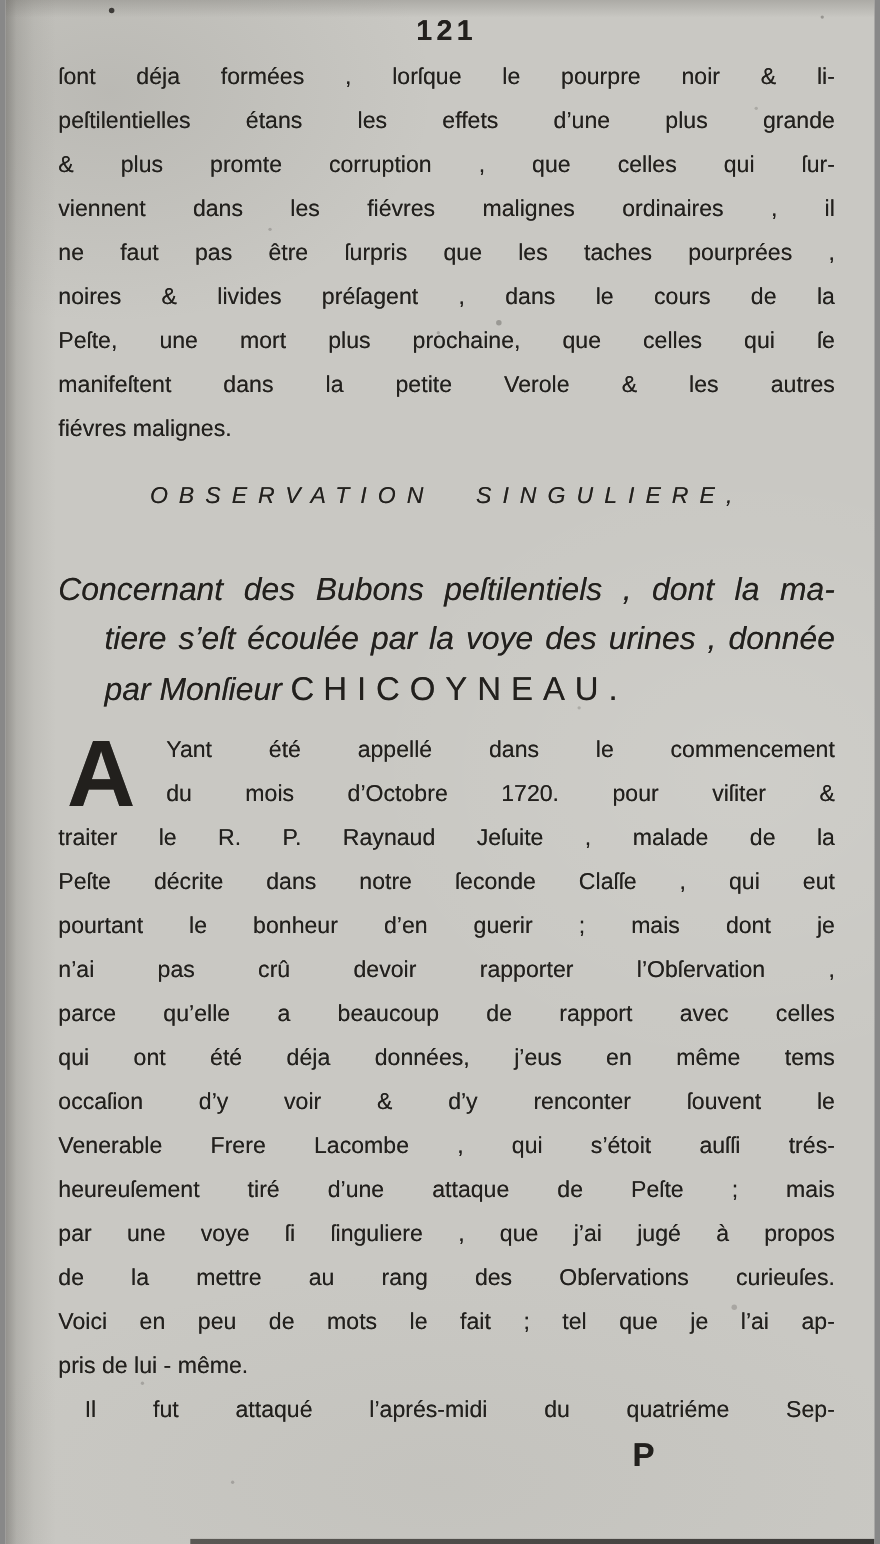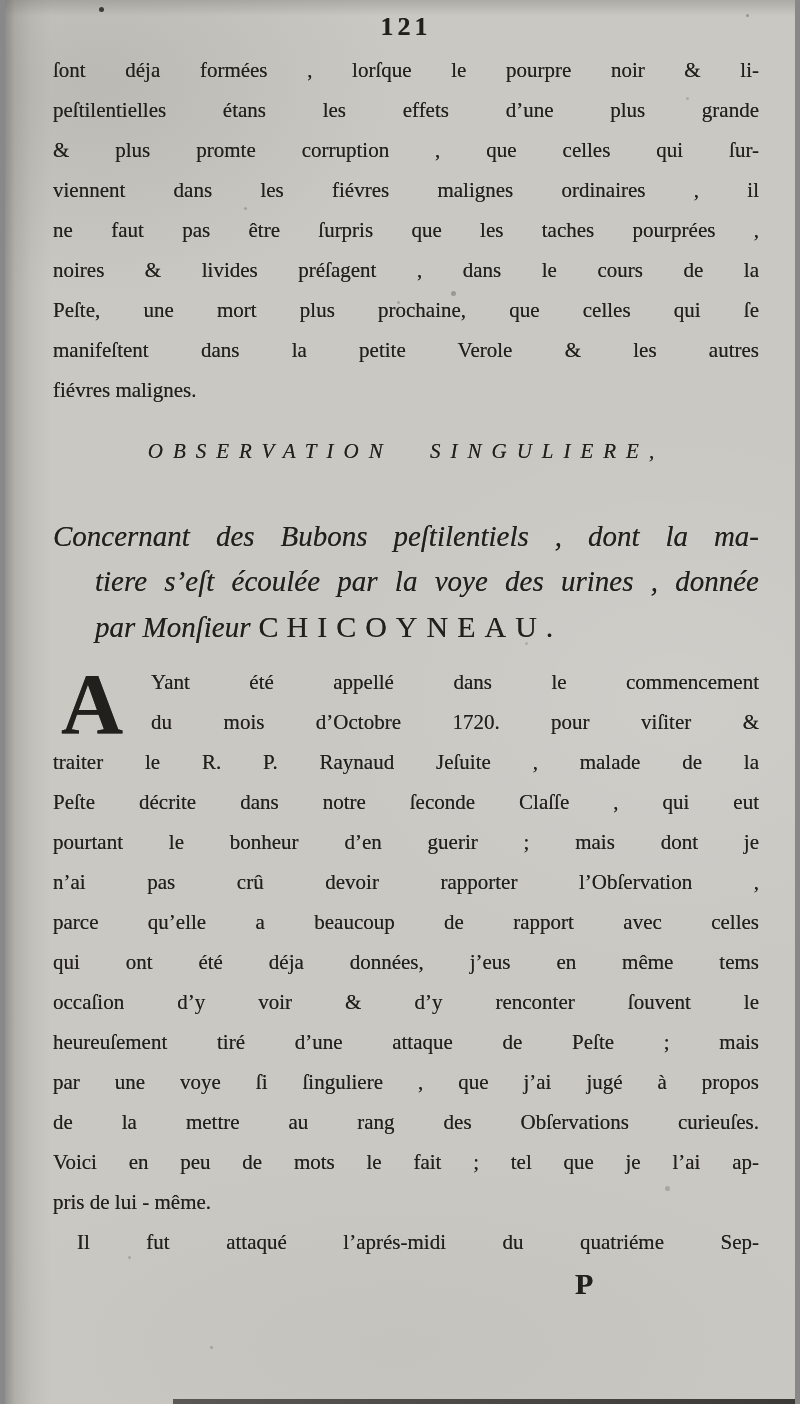--- a/index.html
+++ b/index.html
@@ -6,21 +6,21 @@
   .page{
     position:relative;
     width:790px;height:1404px;
     margin:0 auto;
     background-color:#c9c8c3;
     background-image:
       radial-gradient(ellipse 420px 300px at 12% 6%, rgba(120,118,112,0.18), transparent 70%),
       radial-gradient(ellipse 500px 400px at 85% 50%, rgba(255,255,252,0.10), transparent 70%),
       radial-gradient(ellipse 600px 260px at 50% 96%, rgba(150,148,142,0.10), transparent 75%);
     overflow:hidden;
-    font-family:Liberation Serif, serif;
+    font-family:Liberation Sans, sans-serif;
     color:#22201d;
   }
   
   .edge-left{
     position:absolute;left:0;top:0;bottom:0;width:48px;
     background:linear-gradient(to right,
       rgba(72,70,66,0.42) 0px,
       rgba(100,98,93,0.24) 10px,
       rgba(130,128,122,0.12) 26px,
       rgba(160,158,152,0.0) 46px);
@@ -136,20 +136,21 @@
       <span class="dropcap">A</span>
       <div class="bline">Yant été appellé dans le commencement</div>
       <div class="bline">du mois d’Octobre 1720. pour viſiter &amp;</div>
       <div class="bline">traiter le R. P. Raynaud Jeſuite , malade de la</div>
       <div class="bline">Peſte décrite dans notre ſeconde Claſſe , qui eut</div>
       <div class="bline">pourtant le bonheur d’en guerir ; mais dont je</div>
       <div class="bline">n’ai pas crû devoir rapporter l’Obſervation ,</div>
       <div class="bline">parce qu’elle a beaucoup de rapport avec celles</div>
       <div class="bline">qui ont été déja données, j’eus en même tems</div>
       <div class="bline">occaſion d’y voir &amp; d’y renconter ſouvent le</div>
+      <div class="bline">Venerable Frere Lacombe , qui s’étoit auſſi trés-</div>
       <div class="bline">heureuſement tiré d’une attaque de Peſte ; mais</div>
       <div class="bline">par une voye ſi ſinguliere , que j’ai jugé à propos</div>
       <div class="bline">de la mettre au rang des Obſervations curieuſes.</div>
       <div class="bline">Voici en peu de mots le fait ; tel que je l’ai ap-</div>
       <div class="bline short">pris de lui - même.</div>
     </div>
 
     <div class="bline para3">Il fut attaqué l’aprés-midi du quatriéme Sep-</div>
 
     <div class="catchword">P</div>

